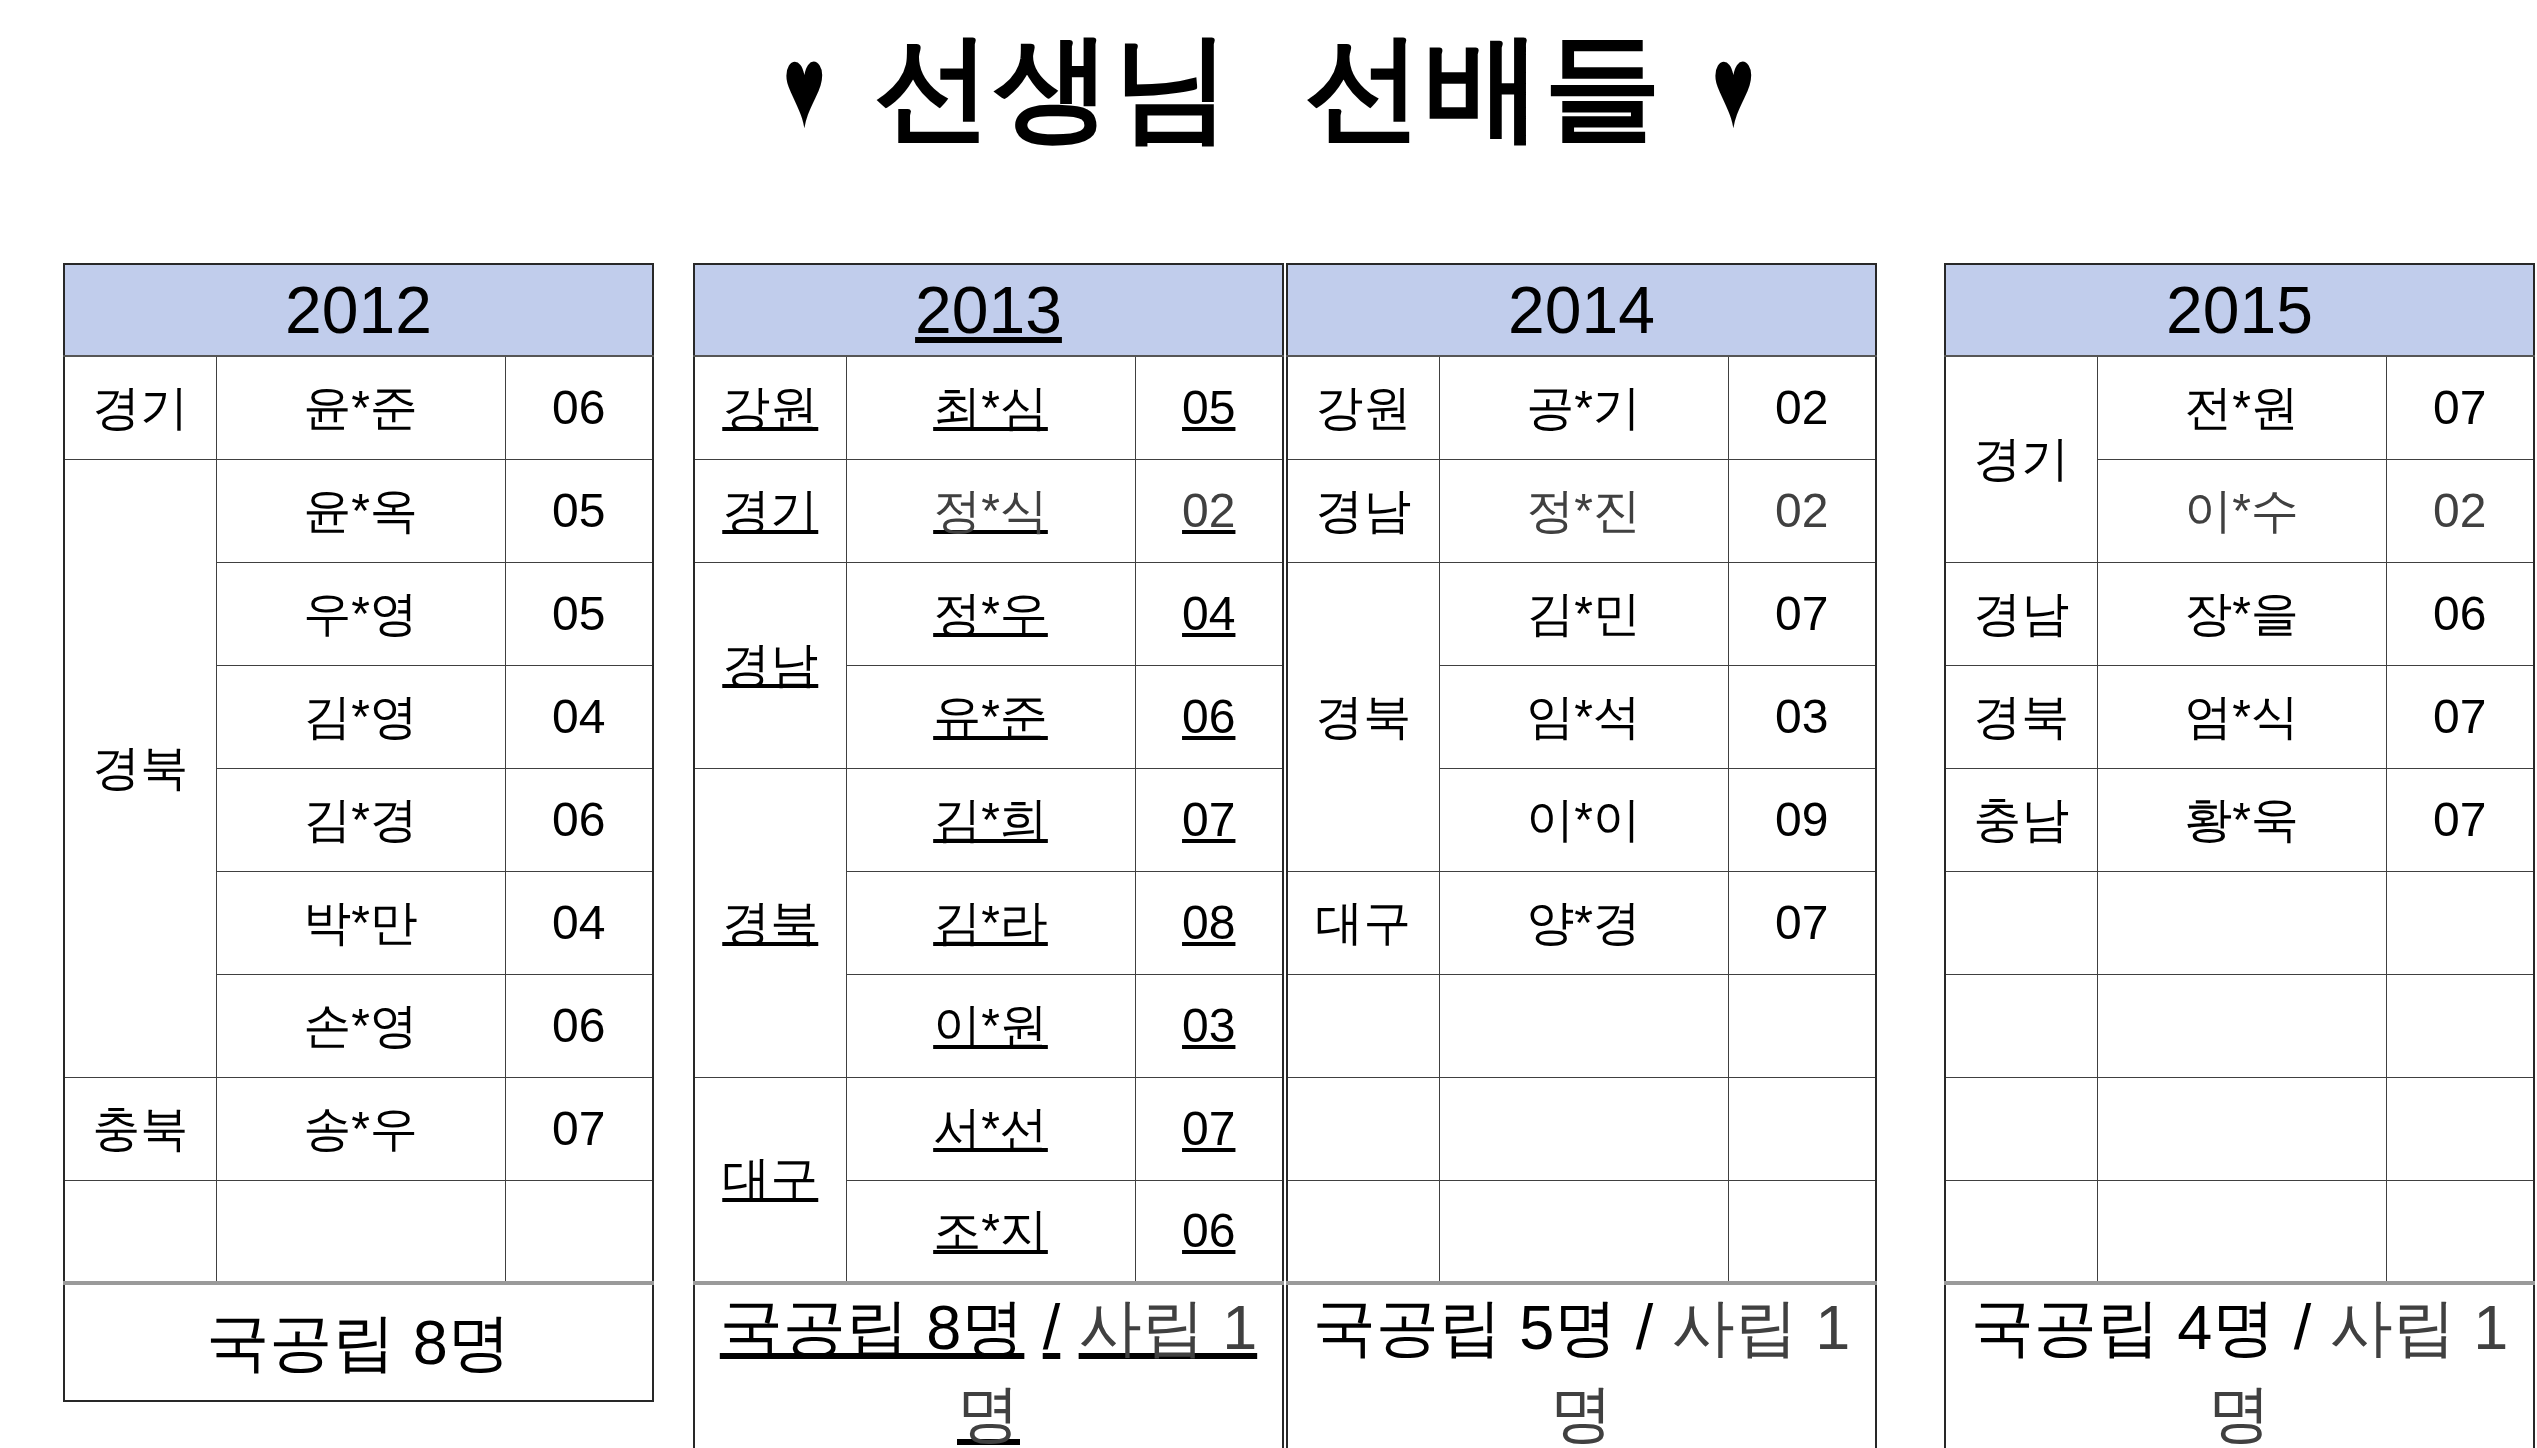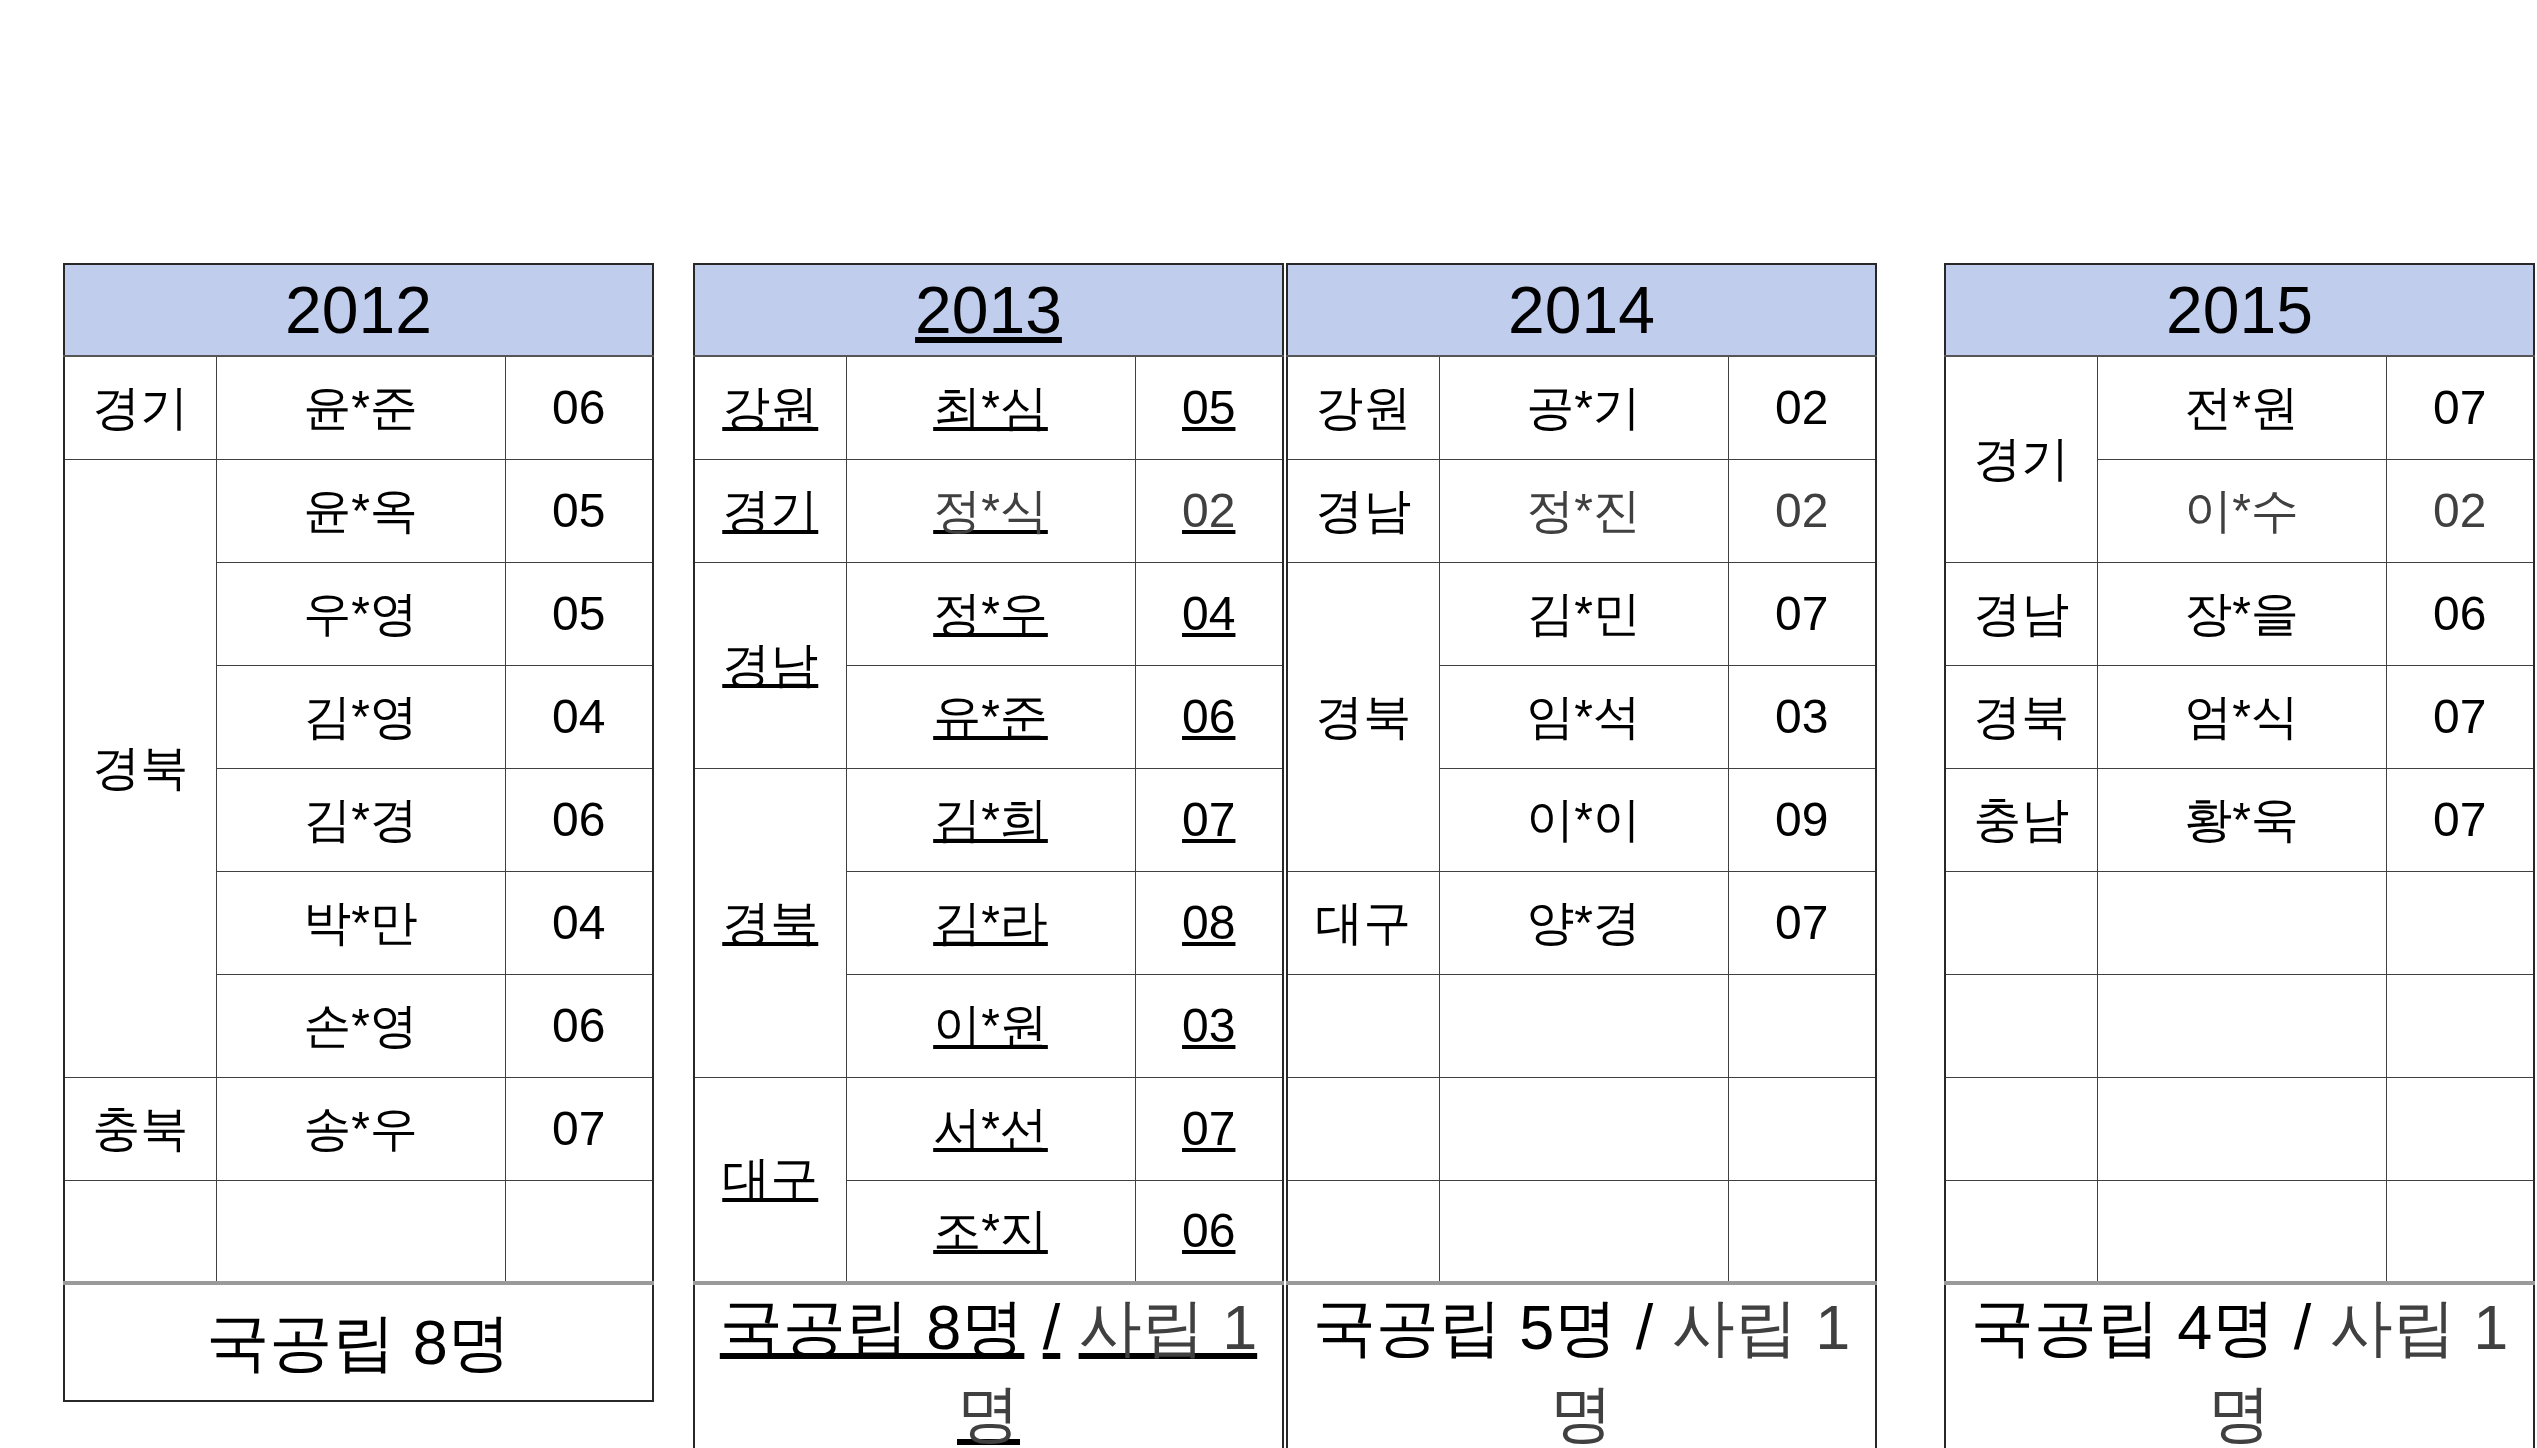--- a/index.html
+++ b/index.html
@@ -58,20 +58,21 @@
   }
   .footer-sep{padding:0 18.4px;}
   .footer-sep:empty{padding:0;}
   .blue{color:#404040;}
 </style>
 </head>
 <body>
 
 <div class="canvas">
 
+  <div class="title-wrap"><span class="heart">♥</span><span>선생님 선배들</span><span class="heart">♥</span></div>
 
   <table class="year-table t-2012">
     <colgroup>
         <col class="c-region">
         <col class="c-name">
         <col class="c-class">
       </colgroup>
     <thead>
       <tr>
         <th class="year-header" colspan="3">2012</th>

